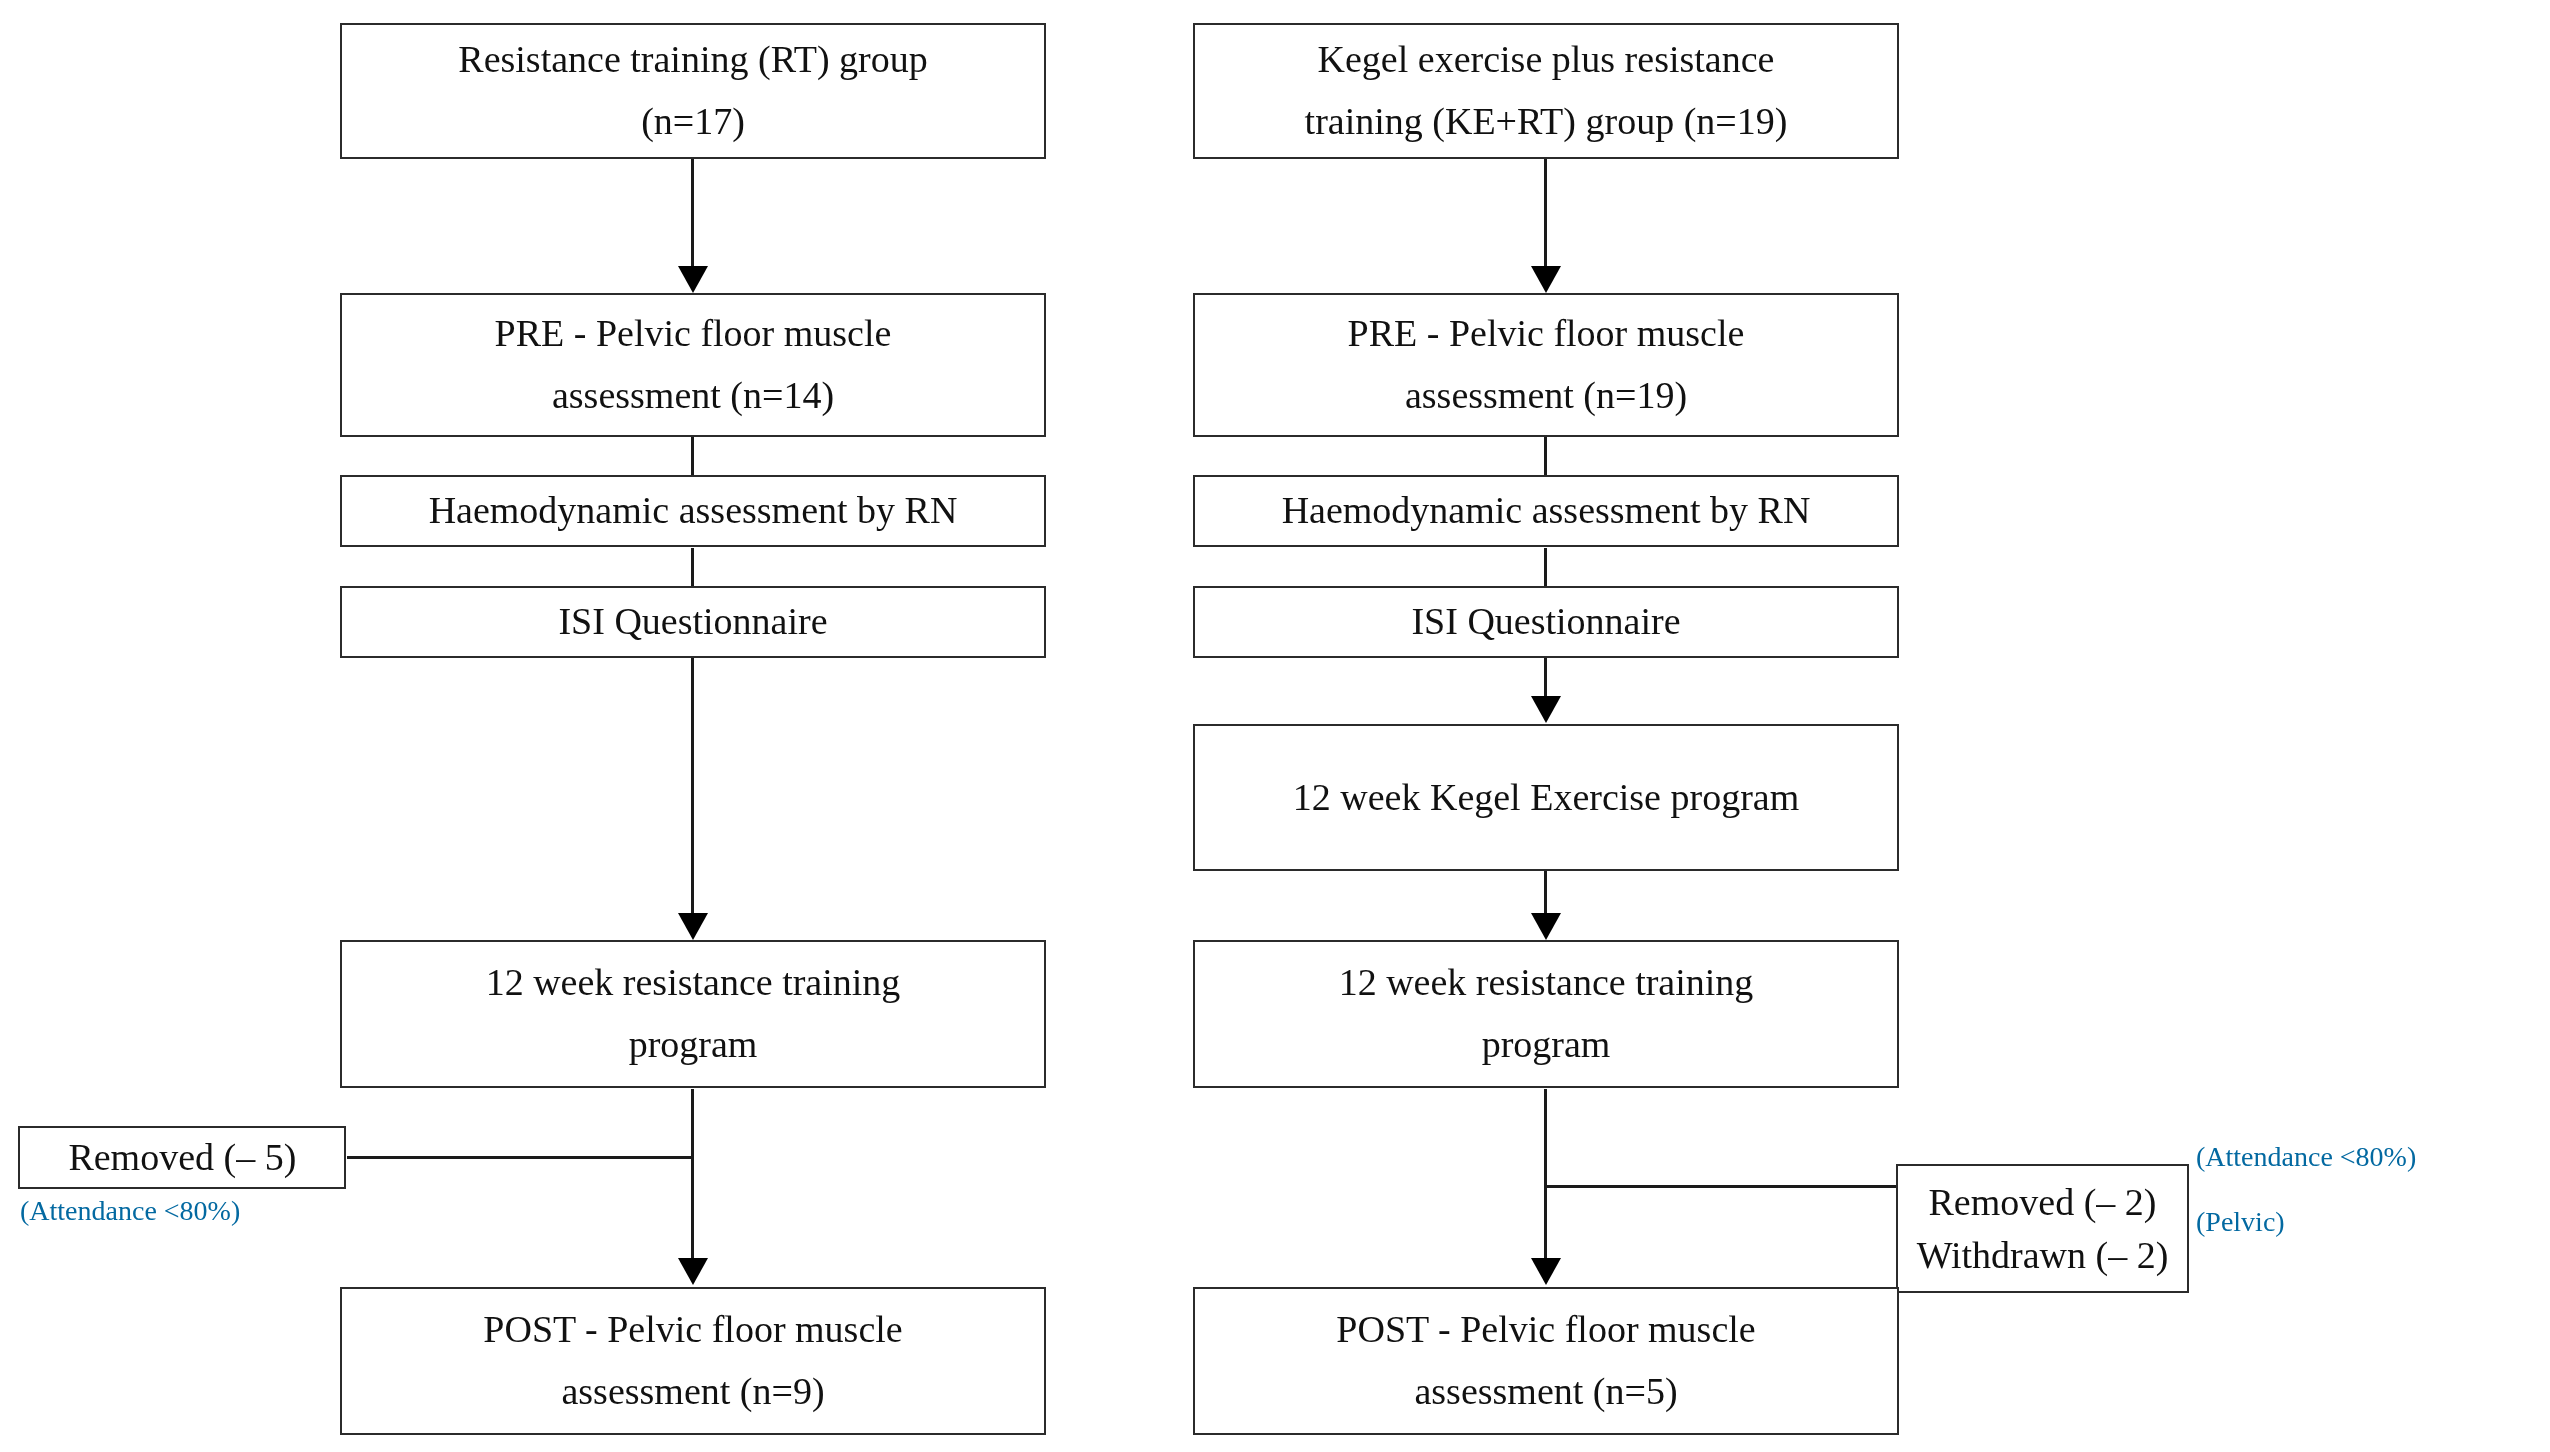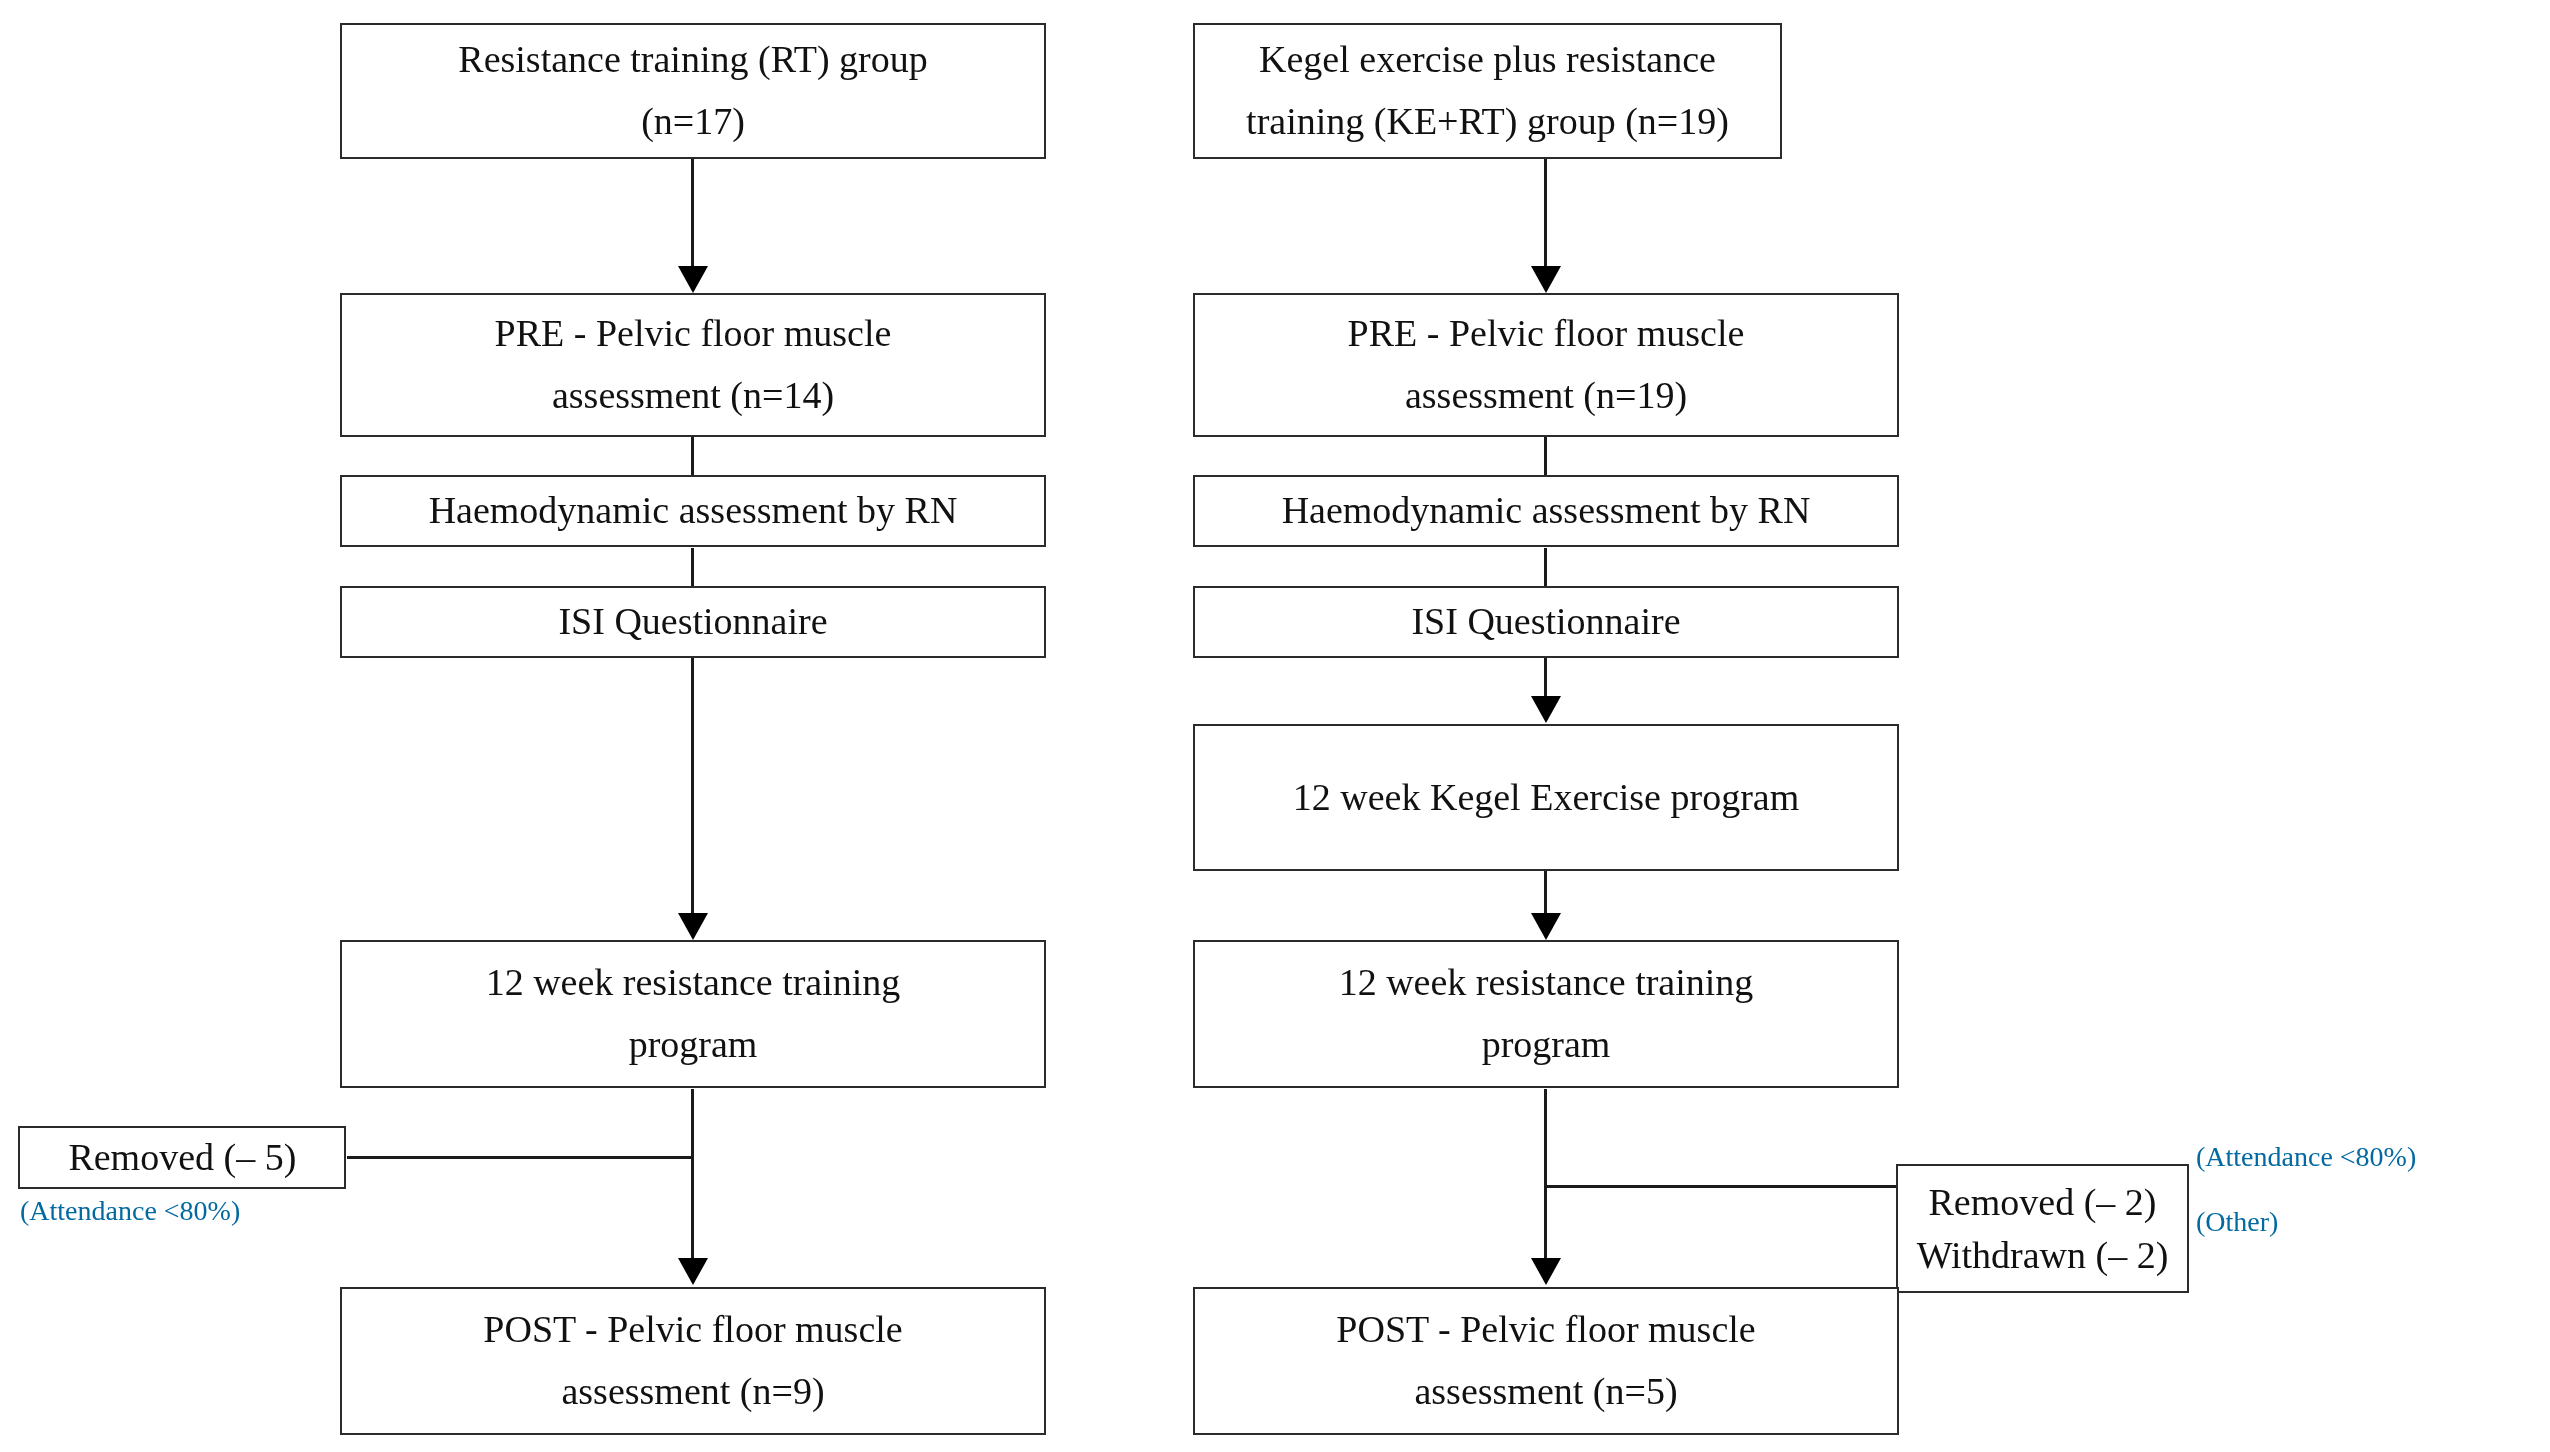--- a/index.html
+++ b/index.html
@@ -136,21 +136,21 @@
   <div class="hline" style="left:347px; top:1156px; width:346px;"></div>
   <div class="note" style="left:20px; top:1196px;">(Attendance &lt;80%)</div>
 
   <div class="node two-line" style="left:340px; top:1287px; width:706px; height:148px;">
     <span class="inner">
       <span class="line">POST - Pelvic floor muscle</span>
       <span class="line">assessment (n=9)</span>
     </span>
   </div>
 
-  <div class="node two-line" style="left:1193px; top:23px; width:589px; height:136px;text-align:center;">
+  <div class="node two-line" style="left:1193px; top:23px; width:706px; height:136px;text-align:center;">
     <span class="inner">
       <span class="line">Kegel exercise plus resistance</span>
       <span class="line">training (KE+RT) group (n=19)</span>
     </span>
   </div>
 
   <div class="vline" style="left:1544px; top:159px; height:112px;"></div>
   <div class="arrowhead" style="left:1531px; top:266px;"></div>
 
   <div class="node two-line" style="left:1193px; top:293px; width:706px; height:144px;">
@@ -197,21 +197,21 @@
 
   <div class="vline" style="left:1544px; top:1089px; height:171px;"></div>
   <div class="arrowhead" style="left:1531px; top:1258px;"></div>
 
   <div class="hline" style="left:1544px; top:1185px; width:355px;"></div>
   <div class="exit-stack" style="left:1896px; top:1124px; width:293px; height:129px;margin-top:40px;">
     <span class="row">Removed (– 2)</span>
     <span class="row">Withdrawn (– 2)</span>
   </div>
   <div class="note" style="left:2196px; top:1142px;">(Attendance &lt;80%)</div>
-  <div class="note" style="left:2196px; top:1207px;">(Other)</div>
+  <div class="note" style="left:2196px; top:1207px;">(Pelvic)</div>
 
   <div class="node two-line" style="left:1193px; top:1287px; width:706px; height:148px;">
     <span class="inner">
       <span class="line">POST - Pelvic floor muscle</span>
       <span class="line">assessment (n=5)</span>
     </span>
   </div>
 
 </div>
 

